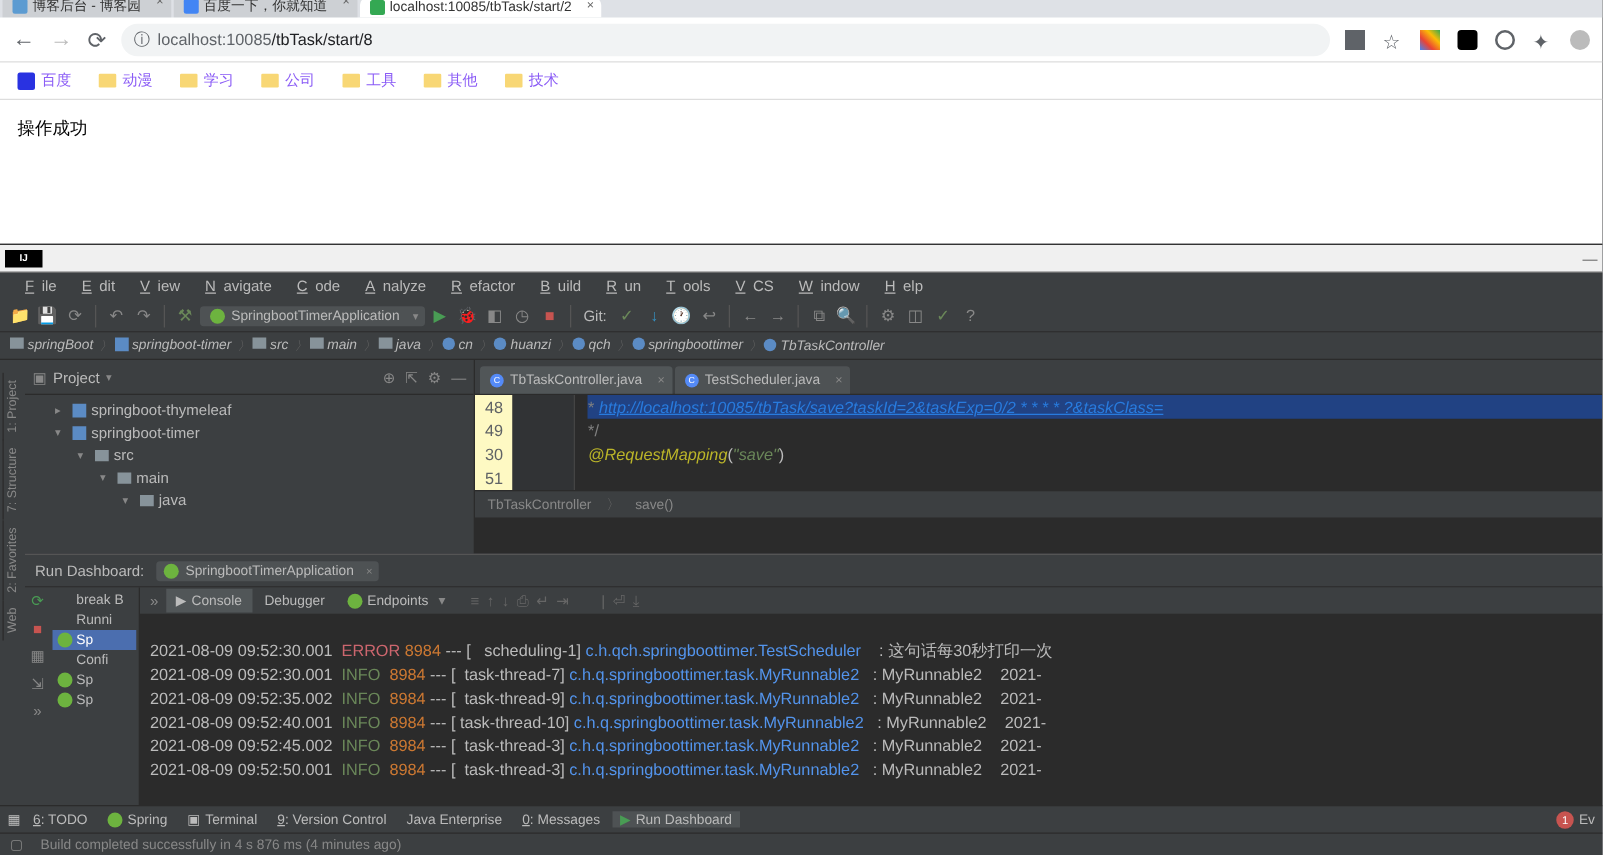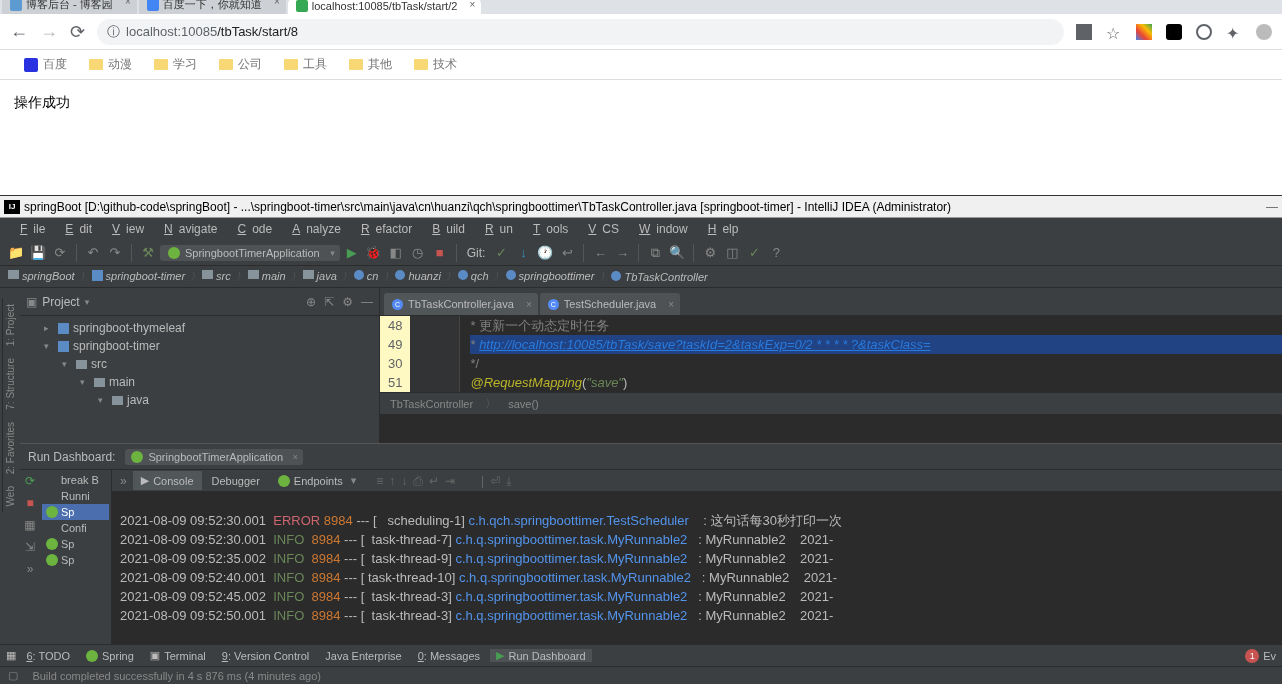--- a/index.html
+++ b/index.html
@@ -17,31 +17,31 @@
 
 .browser-toolbar { height: 36px; display: flex; align-items: center; padding: 0 10px; gap: 12px; border-bottom: 1px solid #ddd; }
 .nav-btn { color: #5f6368; font-size: 18px; font-family: Arial; }
 .nav-btn.disabled { color: #bbb; }
 .addr-bar { flex: 1; display: flex; align-items: center; gap: 6px; background: #f1f3f4; border-radius: 14px; padding: 3px 10px; height: 26px; font-size: 13px; color: #5f6368; }
 .addr-bar .url-host { color: #5f6368; }
 .addr-bar .url-path { color: #202124; }
 .ext-icons { display: flex; gap: 14px; align-items: center; }
 .ext-icons span { width: 16px; height: 16px; display: inline-block; }
 
-.bookmarks-bar { height: 30px; display: flex; align-items: center; padding: 0 24px; gap: 22px; font-size: 12px; color: #737373; border-bottom: 1px solid #ddd; }
+.bookmarks-bar { height: 30px; display: flex; align-items: center; padding: 0 14px; gap: 22px; font-size: 12px; color: #8b5cf6; border-bottom: 1px solid #ddd; }
 .bookmark { display: flex; align-items: center; gap: 5px; }
 .bm-folder { width: 14px; height: 11px; background: #f8d775; border-radius: 1px; }
 .bm-baidu { width: 14px; height: 14px; background: #2932e1; border-radius: 2px; }
 
 .page-content { padding: 14px; font-size: 14px; color: #000; height: 115px; }
 
 
 .ide-window { flex: 1; display: flex; flex-direction: column; background: #3c3f41; color: #bbb; font-size: 12px; border-top: 1px solid #333; }
 .ide-title { height: 22px; background: #f0f0f0; color: #000; display: flex; align-items: center; padding: 0 4px; font-size: 12px; gap: 4px; border-bottom: 1px solid #999; }
-.ij-icon { width: 16px; height: 14px; background: #000; color: #fff; font-size: 8px; display: flex; align-items: center; justify-content: center; font-weight: bold; }
+.ij-icon { width: 30px; height: 14px; background: #000; color: #fff; font-size: 8px; display: flex; align-items: center; justify-content: center; font-weight: bold; }
 
 .ide-menu { height: 22px; background: #3c3f41; display: flex; align-items: center; padding: 0 8px; gap: 2px; color: #bbb; }
 .ide-menu span { padding: 0 6px; }
 .menu-u { text-decoration: underline; }
 
 .ide-toolbar { height: 26px; background: #3c3f41; display: flex; align-items: center; padding: 0 6px; gap: 2px; border-bottom: 1px solid #2b2b2b; }
 .tb-sep { width: 1px; height: 18px; background: #555; margin: 0 4px; }
 .tb-btn { width: 20px; height: 20px; display: flex; align-items: center; justify-content: center; color: #888; font-size: 13px; }
 .run-config { background: #4e5254; border-radius: 3px; padding: 2px 20px 2px 8px; display: flex; align-items: center; gap: 5px; font-size: 11px; color: #bbb; position: relative; }
 .run-config::after { content: '▾'; position: absolute; right: 5px; color: #888; font-size: 9px; }
@@ -198,21 +198,20 @@
     </div>
 </div>
 
 <div class="page-content">
   <span>操作成功</span>
 </div>
 
 <div class="ide-window">
   <div class="ide-title">
     <span class="ij-icon">IJ</span>
-    <span>springBoot [D:\github-code\springBoot] - ...\springboot-timer\src\main\java\cn\huanzi\qch\springboottimer\TbTaskController.java [springboot-timer] - IntelliJ IDEA (Administrator)</span>
     <span style="margin-left:auto;color:#666">—</span>
   </div>
 
   <div class="ide-menu" id="ide-menu">
       <span><span class="menu-u">F</span>ile</span>
       <span><span class="menu-u">E</span>dit</span>
       <span><span class="menu-u">V</span>iew</span>
       <span><span class="menu-u">N</span>avigate</span>
       <span><span class="menu-u">C</span>ode</span>
       <span><span class="menu-u">A</span>nalyze</span>
@@ -378,21 +377,20 @@
                 <div>30</div>
                 <div>51</div>
               </div>
               <div class="gutter2">
                 <div>&nbsp;</div>
                 <div>&nbsp;</div>
                 <div>&nbsp;</div>
                 <div>&nbsp;</div>
               </div>
               <div class="code-lines">
-                <div>         <span class="c-comment">* 更新一个动态定时任务</span></div>
                 <div class="line-sel">         <span class="c-comment">* </span><span class="c-url">http://localhost:10085/tbTask/save?taskId=2&amp;taskExp=0/2  *  *  *  * ?&amp;taskClass=</span></div>
                 <div>         <span class="c-comment">*/</span></div>
                 <div>        <span class="c-anno">@RequestMapping</span><span>(</span><span class="c-str">"save"</span><span>)</span></div>
               </div>
             </div>
           <div class="editor-crumbs">
             <span>TbTaskController</span>
             <span style="color:#666">〉</span>
             <span>save()</span>
           </div>

